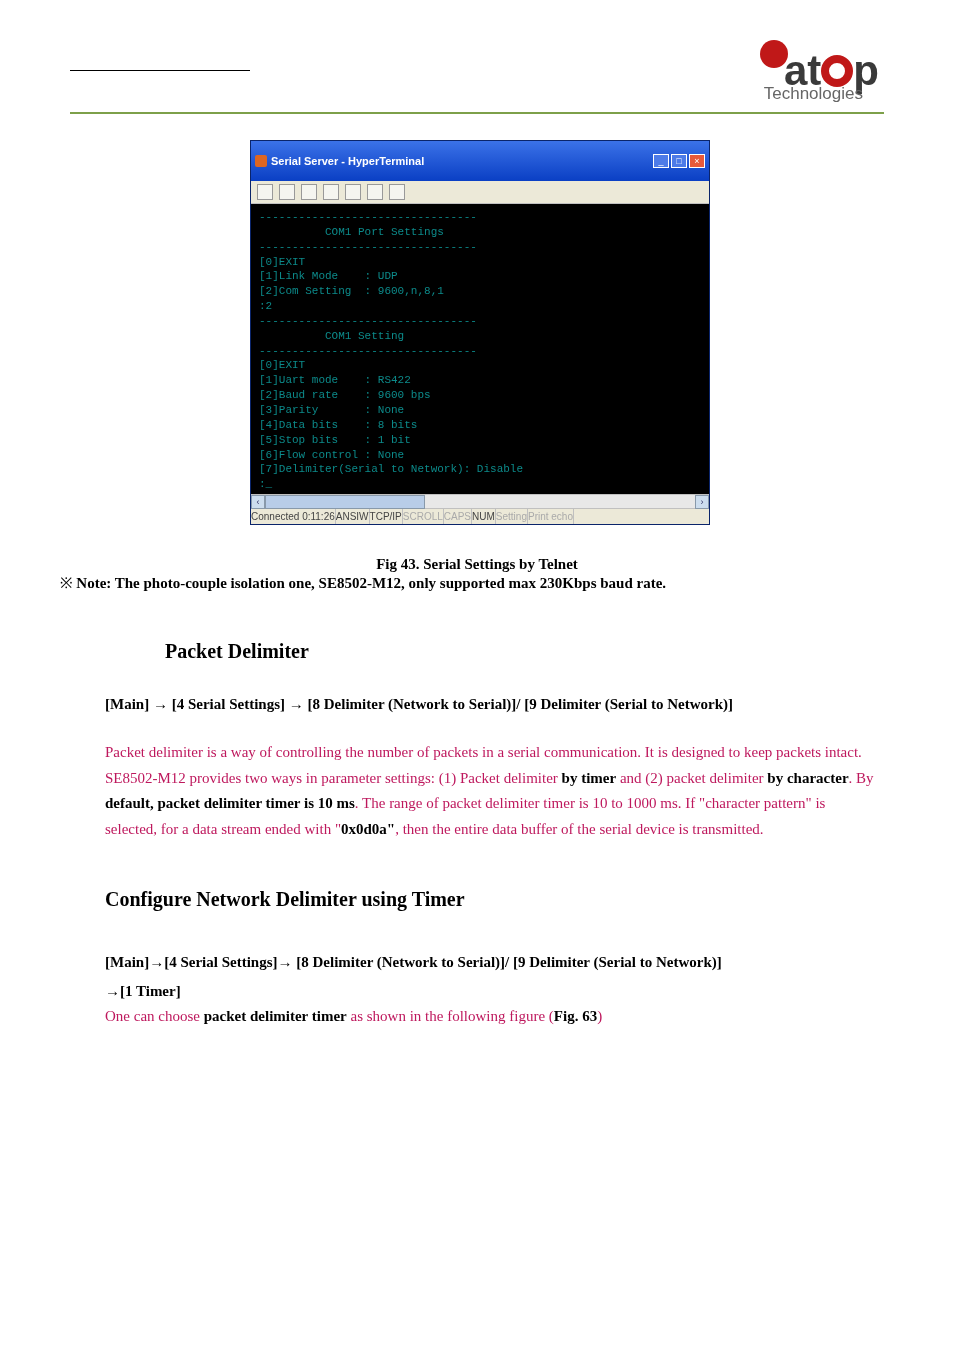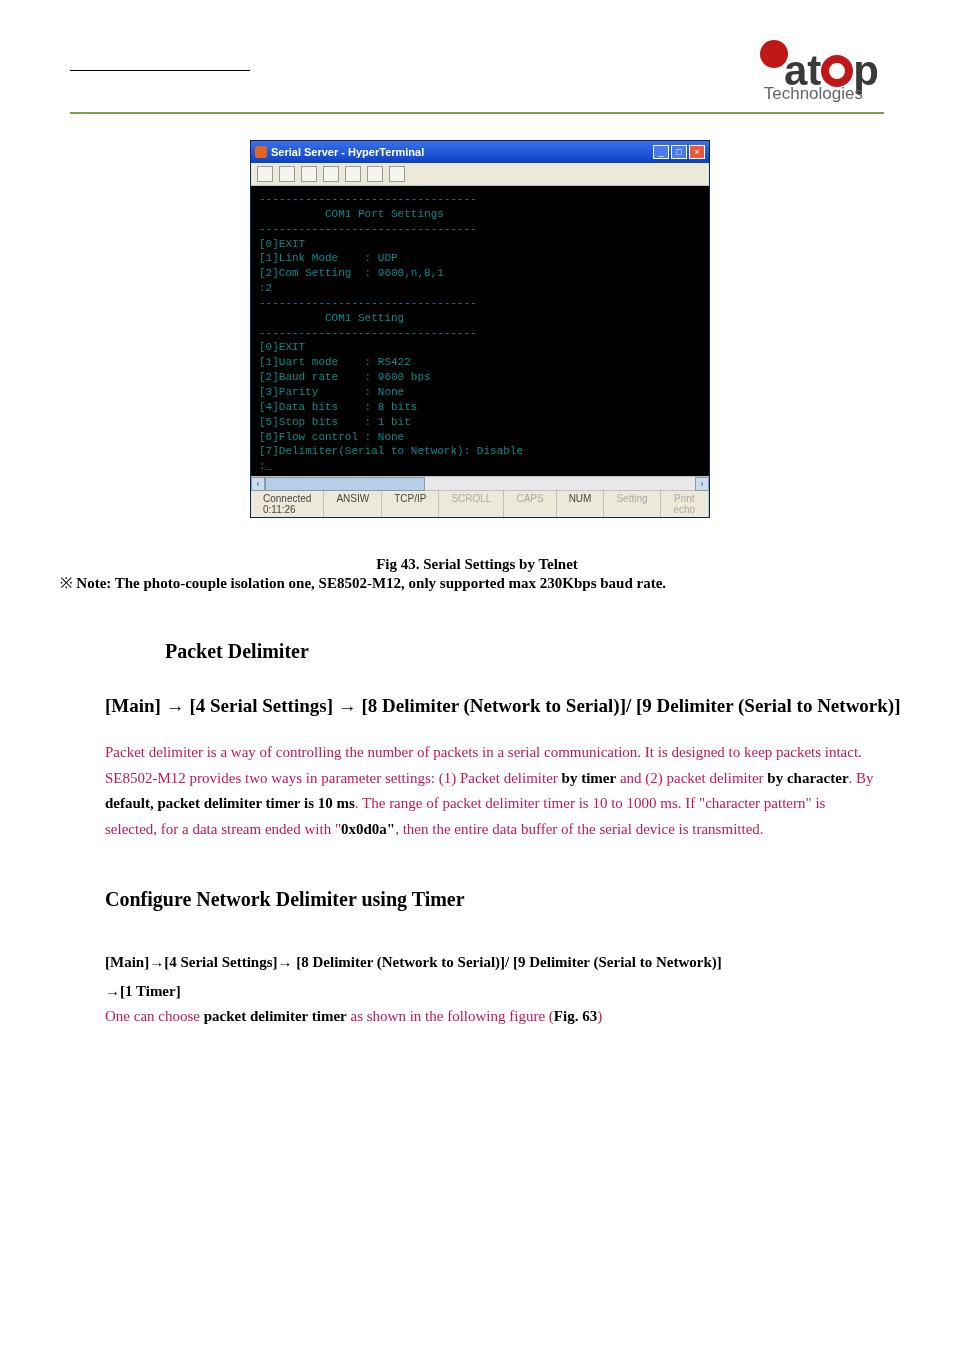--- a/index.html
+++ b/index.html
@@ -59,21 +59,21 @@
   .terminal-window {
     position: absolute;
     top: 140px; left: 250px;
     width: 460px;
     border: 1px solid #0a246a;
     background: #ece9d8;
     font-family: Tahoma, sans-serif;
     font-size: 10px;
   }
   .titlebar {
-    height: 22px;
+    height: 40px;
     background: linear-gradient(#3b72e8, #0a3fc4);
     color: #fff;
     display: flex; align-items: center;
     padding: 0 4px;
     justify-content: space-between;
   }
   .titlebar-left { display:flex; align-items:center; gap:4px; }
   .ht-icon { width:12px; height:12px; background:#d62; border-radius:2px; }
   .titlebar-text { font-weight:700; font-size:11px; }
   .win-btns { display:flex; gap:2px; }
@@ -121,21 +121,21 @@
   }
   .hs-left{left:0;} .hs-right{right:0;}
   .hs-thumb {
     position:absolute; left:14px; top:0; height:14px; width:160px;
     background:#b8cde8; border:1px solid #89a;
   }
   .statusbar {
     background:#ece9d8; border-top:1px solid #c0c0c0;
     display:flex; font-size:10px; color:#444;
   }
-  .sb-cell { padding:2px 12px; border-right:1px solid #c0c0c0; }
+  .sb-cell { padding:2px 0; border-right:1px solid #c0c0c0; }
   .sb-cell.dim { color:#aaa;text-align:center; }
   .caption {
     position:absolute;
     top: 556px; left:0; right:0;
     text-align:center;
     font-weight:700;
     font-size:15px;
   }
   .note-line {
     position:absolute;
@@ -146,21 +146,21 @@
   }
   .note-line .flower { font-weight:400; }
   .sec-heading-1 {
     position:absolute;
     top: 640px; left:165px;
     font-weight:700; font-size:20px;text-align:center;
   }
   .para-1 {
     position:absolute;
     top: 695px; left:105px;
-    font-size:19px; font-weight:700;
+    font-size:15px; font-weight:700;
   }
   .para-1 .arrow { font-family: Arial, sans-serif; }
   .para-2 {
     position:absolute;
     top: 740px; left:105px; right:75px;
     font-size:15px; line-height:1.7;
   }
   .para-2 .b { font-weight:700; }
   .sec-heading-2 {
     position:absolute;

